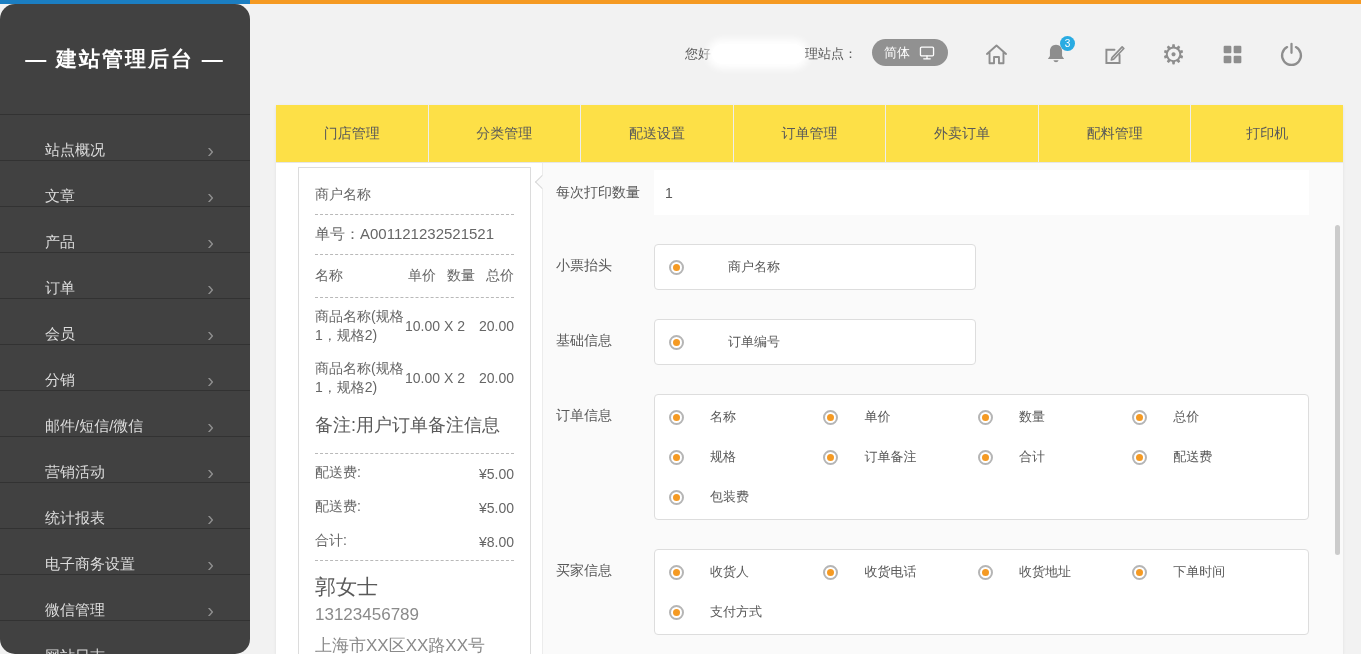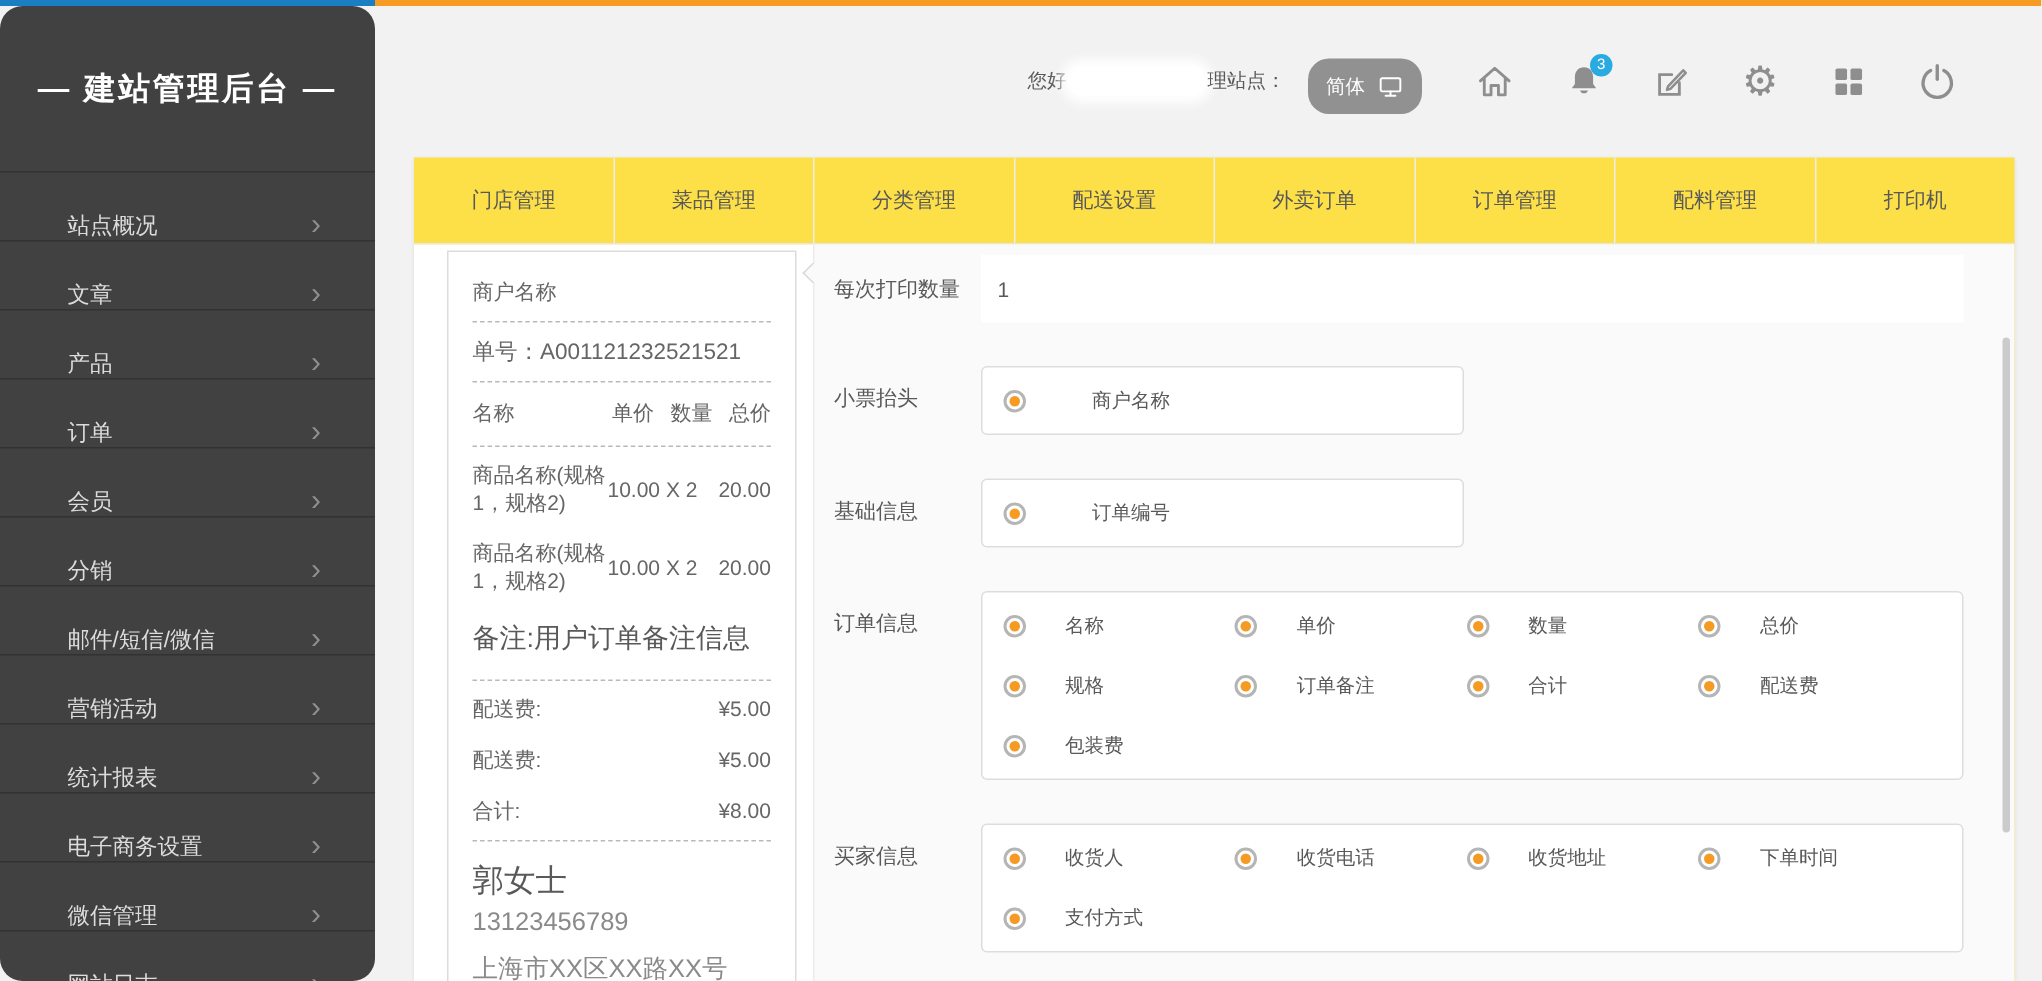--- a/index.html
+++ b/index.html
@@ -19,21 +19,21 @@
   .side-item{ height:46px; display:flex; align-items:flex-end; justify-content:space-between;
               padding:0 36px 0 45px; border-bottom:1px solid rgba(0,0,0,0.22);
               color:#dcdcdc; font-size:15px; cursor:pointer; }
   .side-item .chev{ color:#8f8f8f; font-size:20px; line-height:1; }
 
   
   .greeting{ position:absolute; left:685px; top:43px; height:22px; display:flex; align-items:center;
              font-size:13px; color:#595959; }
   .redact{ width:92px; height:20px; margin:0 1px; background:#fff; border-radius:10px;
            box-shadow:0 0 7px 5px rgba(255,255,255,0.95); }
-  .lang-pill{ position:absolute; left:872px; top:39px; height:37px; padding:0 12px;
+  .lang-pill{ position:absolute; left:872px; top:39px; height:27px; padding:0 12px;
               background:#919191; border-radius:14px; display:flex; align-items:center; gap:8px;
               color:#fff; font-size:13px; cursor:pointer; }
   .tb-icons{ position:absolute; left:983px; top:38px; height:32px; display:flex; gap:32px; align-items:center; }
   .tb-icon{ position:relative; width:27px; height:27px; display:flex; align-items:center; justify-content:center; cursor:pointer; }
   .badge{ position:absolute; top:-5px; right:-6px; min-width:15px; height:15px; background:#29abe2;
           border-radius:50%; color:#fff; font-size:10px; display:flex; align-items:center; justify-content:center; }
   .gear-glyph{ font-family:"DejaVu Sans",sans-serif; font-size:27px; color:#8e8e8e; line-height:1; }
 
   
   .panel{ position:absolute; left:276px; top:105px; width:1067px; height:549px; background:#fde047;
@@ -50,21 +50,21 @@
   .r-no{ font-size:15px; padding:8px 0; color:#666; }
   .r-dash{ border-top:1px dashed #b9b9b9; margin:2px 0; }
   .r-head{ display:flex; align-items:center; font-size:14px; color:#666; padding:10px 0; }
   .r-head .c1{ flex:1; }
   .r-head .c{ margin-left:11px; }
   .r-item{ display:flex; align-items:center; padding:7px 0; font-size:14px; color:#666; }
   .r-item .n{ width:90px; line-height:1.35; }
   .r-item .pq{ flex:1; text-align:left; }
   .r-item .t{ width:44px; text-align:right; }
   .r-note{ font-size:18px; color:#595959; line-height:1.5; padding:8px 0 12px; }
-  .r-fee{ display:flex; justify-content:space-between; align-items:flex-start; font-size:14px; color:#666; padding:8px 0; }
+  .r-fee{ display:flex; justify-content:space-between; align-items:flex-end; font-size:14px; color:#666; padding:8px 0; }
   .r-name{ font-size:21px; color:#595959; padding:10px 0 2px; }
   .r-phone{ font-size:17px; color:#8a8a8a; padding:2px 0 8px; }
   .r-addr{ font-size:17px; color:#8a8a8a; line-height:1.5; }
 
   
   .settings{ position:absolute; left:266px; top:0; right:0; bottom:-10px; background:#fafafa;
              border-left:1px solid #ececec; padding:7px 0 0 13px; }
   .tail{ position:absolute; left:-6px; top:14px; width:10px; height:10px; background:#fafafa;
          border-left:1px solid #d8d8d8; border-bottom:1px solid #d8d8d8; transform:rotate(45deg); }
   .set-row{ display:flex; margin-bottom:29px; }
@@ -198,25 +198,24 @@
       <svg width="27" height="27" viewBox="0 0 24 24">
           <path d="M8.1 5.4 a8.4 8.4 0 1 0 7.8 0" fill="none" stroke="#8e8e8e" stroke-width="2" stroke-linecap="round"></path>
           <line x1="12" y1="2.5" x2="12" y2="10.5" stroke="#8e8e8e" stroke-width="2" stroke-linecap="round"></line>
         </svg>
     </div>
   </div>
 
   <div class="panel">
     <div class="tabs">
       <div class="tab">门店管理</div>
-      <div class="tab">菜品管理</div>
       <div class="tab">分类管理</div>
       <div class="tab">配送设置</div>
+      <div class="tab">订单管理</div>
       <div class="tab">外卖订单</div>
-      <div class="tab">订单管理</div>
       <div class="tab">配料管理</div>
       <div class="tab">打印机</div>
     </div>
 
     <div class="content">
 
       <div class="receipt">
         <div class="r-line">商户名称</div>
         <div class="r-dash"></div>
         <div class="r-no">单号：A001121232521521</div>

